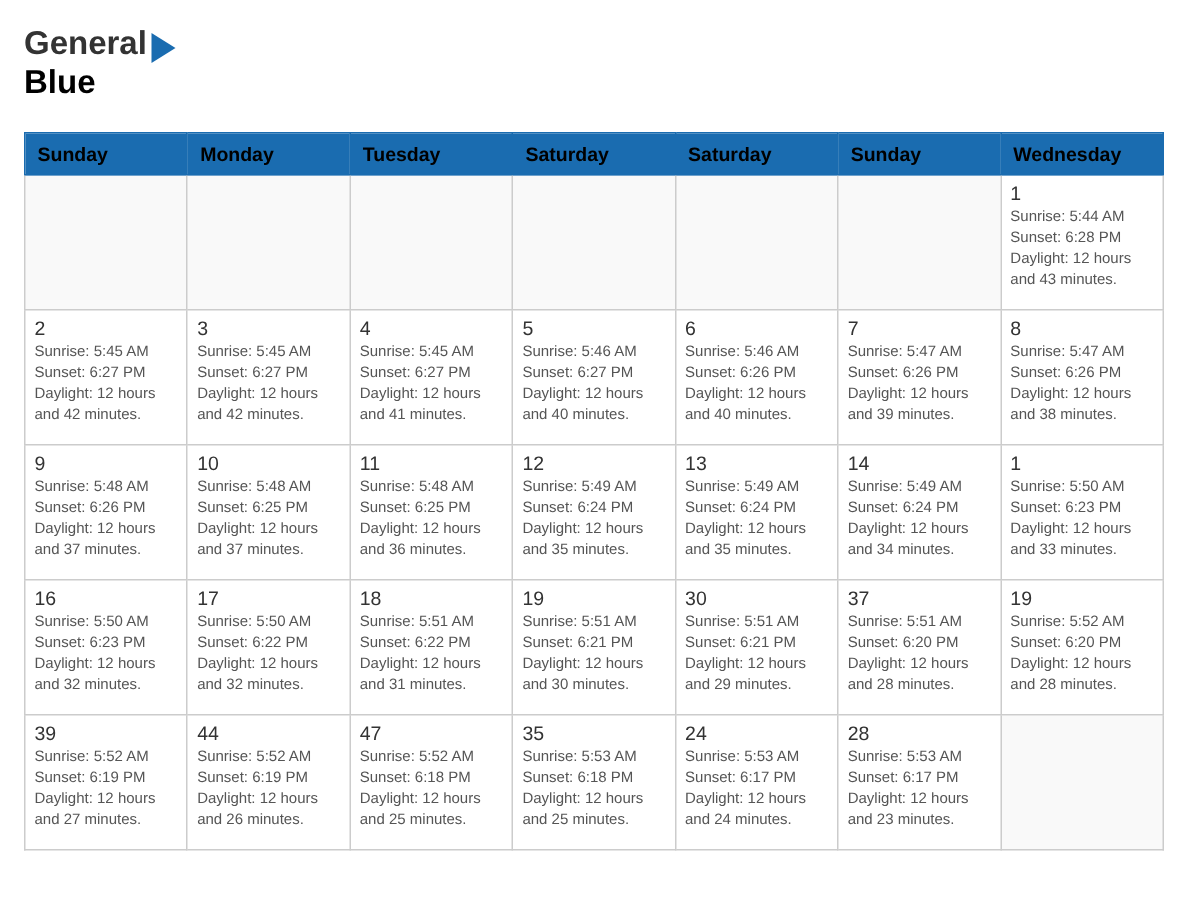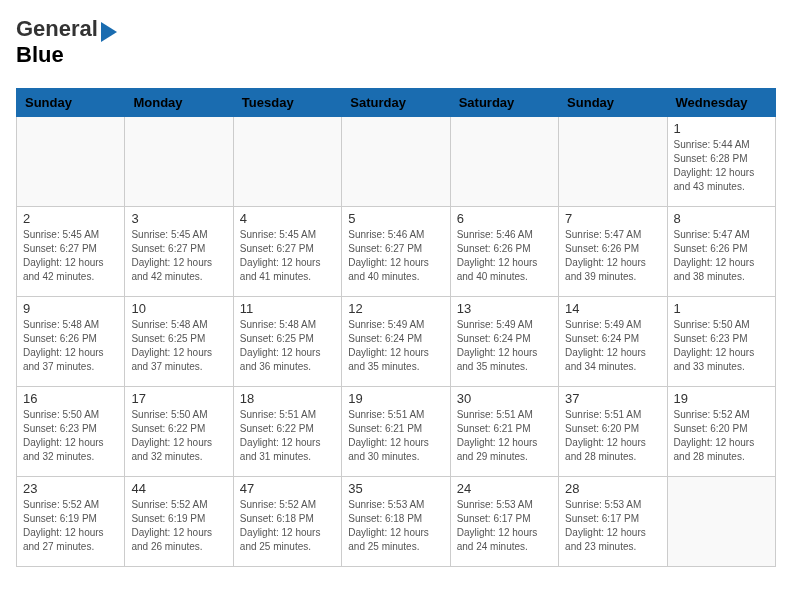--- a/index.html
+++ b/index.html
@@ -201,21 +201,21 @@
           <span class="day-number">37</span>
           <div class="day-info">Sunrise: 5:51 AM<br>Sunset: 6:20 PM<br>Daylight: 12 hours and 28 minutes.</div>
         </td>
         <td>
           <span class="day-number">19</span>
           <div class="day-info">Sunrise: 5:52 AM<br>Sunset: 6:20 PM<br>Daylight: 12 hours and 28 minutes.</div>
         </td>
       </tr>
       <tr>
         <td>
-          <span class="day-number">23</span>
+          <span class="day-number">39</span>
           <div class="day-info">Sunrise: 5:52 AM<br>Sunset: 6:19 PM<br>Daylight: 12 hours and 27 minutes.</div>
         </td>
         <td>
           <span class="day-number">44</span>
           <div class="day-info">Sunrise: 5:52 AM<br>Sunset: 6:19 PM<br>Daylight: 12 hours and 26 minutes.</div>
         </td>
         <td>
           <span class="day-number">47</span>
           <div class="day-info">Sunrise: 5:52 AM<br>Sunset: 6:18 PM<br>Daylight: 12 hours and 25 minutes.</div>
         </td>

